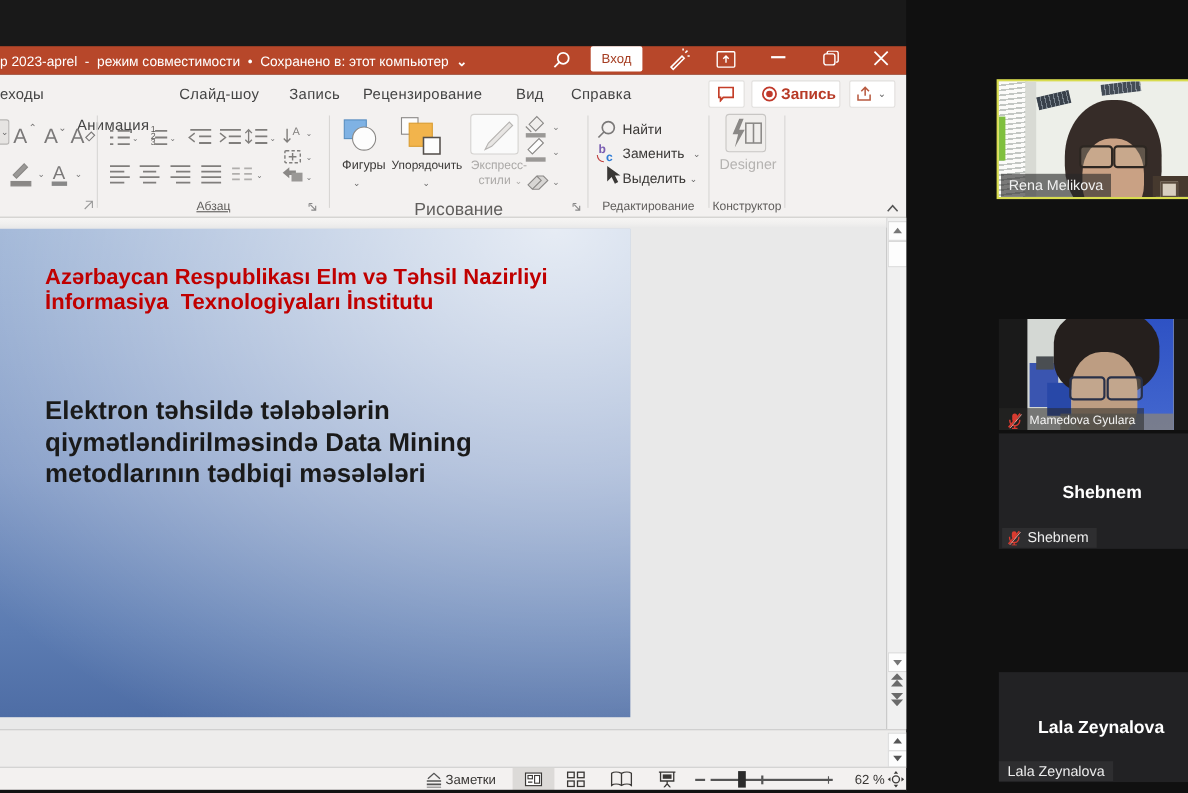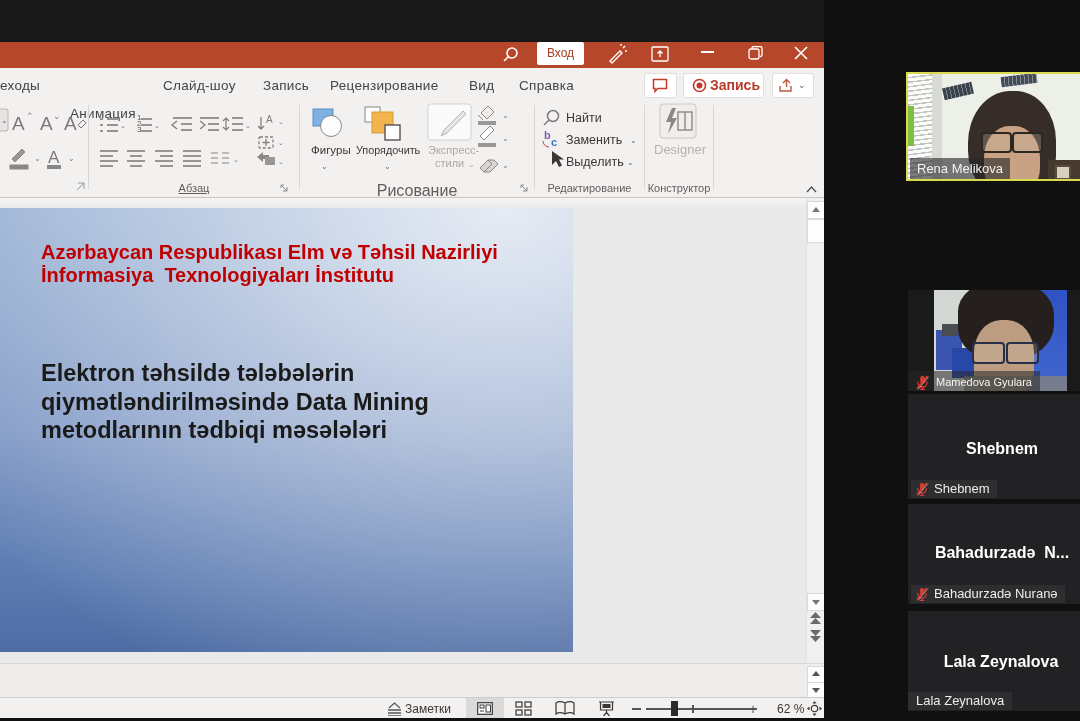--- a/index.html
+++ b/index.html
@@ -7,20 +7,21 @@
   .abs{position:absolute;}
   #stage{position:absolute;left:0;top:0;width:1080px;height:721px;}
 </style>
 </head>
 <body>
 <div id="stage">
 
   <div class="abs" style="left:0;top:0;width:824px;height:42px;background:#191919;"></div>
 
   <div class="abs" style="left:0;top:42px;width:824px;height:26px;background:#b7472a;color:#fff;font-size:12.5px;">
+    <div class="abs" style="left:0;top:7px;white-space:nowrap;">р 2023-aprel&nbsp;&nbsp;-&nbsp;&nbsp;режим совместимости&nbsp;&nbsp;•&nbsp;&nbsp;Сохранено в: этот компьютер&nbsp;&nbsp;<span style="font-size:12px;font-weight:bold;">⌄</span></div>
 
     <svg class="abs" style="left:502px;top:4px;" width="18" height="18" viewBox="0 0 18 18">
         <circle cx="10" cy="7" r="5" fill="none" stroke="#fff" stroke-width="1.6"></circle>
         <line x1="6.5" y1="10.5" x2="2" y2="15" stroke="#fff" stroke-width="1.6"></line>
       </svg>
 
     <div class="abs" style="left:537px;top:0px;width:47px;height:23px;background:#fff;border-radius:2px;color:#a53d22;font-size:12px;text-align:center;line-height:23px;">Вход</div>
 
     <svg class="abs" style="left:606px;top:1px;" width="23" height="22" viewBox="0 0 23 22">
       <g stroke="#fff" stroke-width="1.4" fill="none">
@@ -406,30 +407,20 @@
       <div class="abs" style="left:94px;top:46px;transform:translateX(-50%);font-size:16px;font-weight:bold;color:#fff;white-space:nowrap;">Shebnem</div>
       <div class="abs" style="left:3px;top:86px;height:18px;background:rgba(55,55,57,0.6);color:#ededed;font-size:13px;line-height:18px;padding:0 7px 0 23px;white-space:nowrap;">Shebnem</div>
       <svg class="abs" style="left:7px;top:88px;" width="14" height="14" viewBox="0 0 15 15">
         <rect x="5.2" y="1" width="4.6" height="7.5" rx="2.3" fill="#d83b30"></rect>
         <path d="M3 6.5 v1 a4.5 4.5 0 0 0 9 0 v-1 M7.5 12.5 v2 M5 14.5 h5" fill="none" stroke="#d83b30" stroke-width="1.3"></path>
         <line x1="2" y1="13.5" x2="12.5" y2="1" stroke="#d83b30" stroke-width="1.6"></line>
         <line x1="3.2" y1="14.3" x2="13.7" y2="1.8" stroke="#f0b0a8" stroke-width="0.8"></line>
       </svg>
     </div>
 
-    <div class="abs" style="left:84px;top:488px;width:172px;height:100px;background:#222224;">
-      <div class="abs" style="left:94px;top:40px;transform:translateX(-50%);font-size:16px;font-weight:bold;color:#fff;white-space:nowrap;">Bahadurzadə&nbsp; N...</div>
-      <div class="abs" style="left:3px;top:81px;height:18px;background:rgba(55,55,57,0.6);color:#ededed;font-size:13px;line-height:18px;padding:0 7px 0 23px;white-space:nowrap;">Bahadurzadə Nuranə</div>
-      <svg class="abs" style="left:7px;top:83px;" width="14" height="14" viewBox="0 0 15 15">
-        <rect x="5.2" y="1" width="4.6" height="7.5" rx="2.3" fill="#d83b30"></rect>
-        <path d="M3 6.5 v1 a4.5 4.5 0 0 0 9 0 v-1 M7.5 12.5 v2 M5 14.5 h5" fill="none" stroke="#d83b30" stroke-width="1.3"></path>
-        <line x1="2" y1="13.5" x2="12.5" y2="1" stroke="#d83b30" stroke-width="1.6"></line>
-        <line x1="3.2" y1="14.3" x2="13.7" y2="1.8" stroke="#f0b0a8" stroke-width="0.8"></line>
-      </svg>
-    </div>
 
     <div class="abs" style="left:84px;top:595px;width:172px;height:100px;background:#222224;">
       <div class="abs" style="left:93px;top:42px;transform:translateX(-50%);font-size:16px;font-weight:bold;color:#fff;white-space:nowrap;">Lala Zeynalova</div>
       <div class="abs" style="left:0px;top:81px;height:18px;background:rgba(55,55,57,0.6);color:#ededed;font-size:13px;line-height:18px;padding:0 8px;white-space:nowrap;">Lala Zeynalova</div>
     </div>
   </div>
 
 </div>
 
 </body></html>

